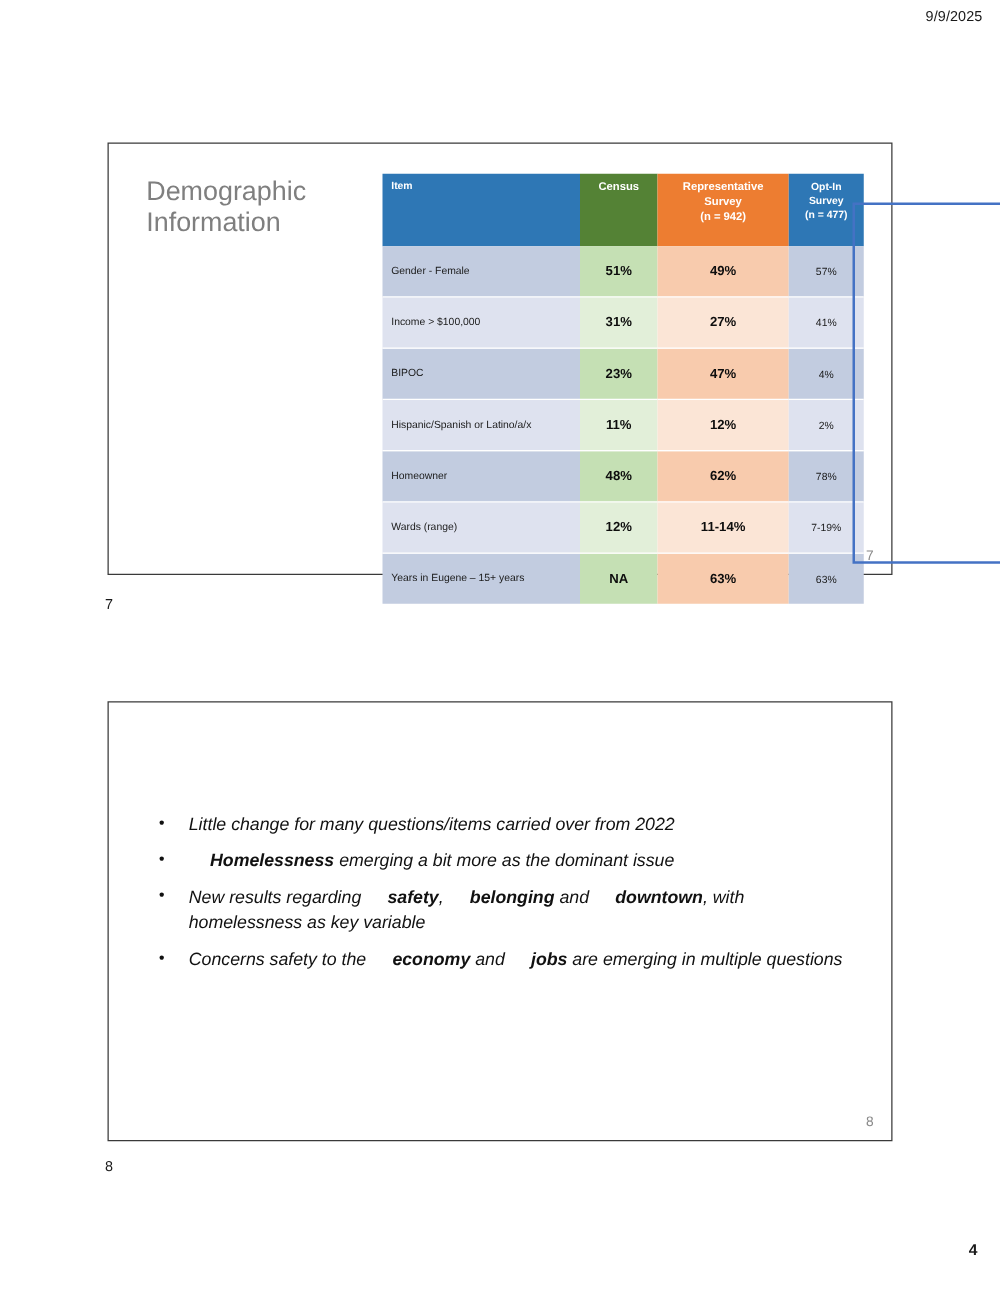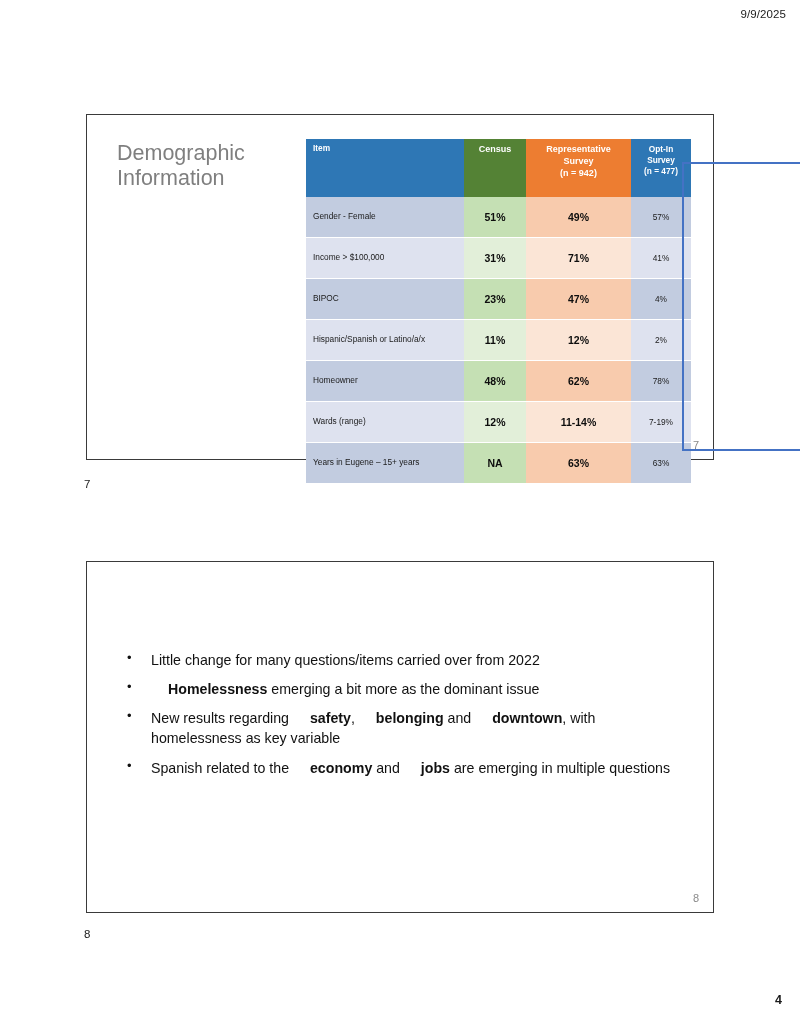--- a/index.html
+++ b/index.html
@@ -202,20 +202,21 @@
     font-size: 21.5px;
   }
   .bullet-list {
     position: absolute;
     left: 32px;
     top: 88px;
     width: 560px;
     list-style: none;
     margin: 0;
     padding: 0;
+    font-style: italic;
   }
   .bullet-list li {
     position: relative;
     padding-left: 32px;
     margin-bottom: 9px;
     font-size: 14.2px;
     line-height: 1.42;
     color: #111111;
   }
   .bullet-list li::before {
@@ -264,21 +265,21 @@
       <tbody id="demo-table-body">
           <tr class="demo-row">
             <td class="td-item item-a">Gender - Female</td>
             <td class="td-census census-a">51%</td>
             <td class="td-rep rep-a">49%</td>
             <td class="td-optin optin-a">57%</td>
           </tr>
           <tr class="demo-row">
             <td class="td-item item-b">Income &gt; $100,000</td>
             <td class="td-census census-b">31%</td>
-            <td class="td-rep rep-b">71%</td>
+            <td class="td-rep rep-b">27%</td>
             <td class="td-optin optin-b">41%</td>
           </tr>
           <tr class="demo-row">
             <td class="td-item item-a">BIPOC</td>
             <td class="td-census census-a">23%</td>
             <td class="td-rep rep-a">47%</td>
             <td class="td-optin optin-a">4%</td>
           </tr>
           <tr class="demo-row">
             <td class="td-item item-b">Hispanic/Spanish or Latino/a/x</td>
@@ -313,20 +314,20 @@
 </div>
 <div class="slide-num-outside" id="slide-num-outside-7">7</div>
 
 <div class="slide" id="slide-8">
 
 
   <ul class="bullet-list" id="themes-bullets">
       <li><span>Little change for many questions/items carried over from 2022</span></li>
       <li><b>Homelessness</b><span> emerging a bit more as the dominant issue</span></li>
       <li><span>New results regarding </span><b>safety</b><span>, </span><b>belonging</b><span> and </span><b>downtown</b><span>, with homelessness as key variable</span></li>
-      <li><span>Spanish related to the </span><b>economy</b><span> and </span><b>jobs</b><span> are emerging in multiple questions</span></li>
+      <li><span>Concerns safety to the </span><b>economy</b><span> and </span><b>jobs</b><span> are emerging in multiple questions</span></li>
     </ul>
 
   <div class="slide-num-inside">8</div>
 </div>
 <div class="slide-num-outside" id="slide-num-outside-8">8</div>
 
 <div class="page-number">4</div>
 
 </body></html>

